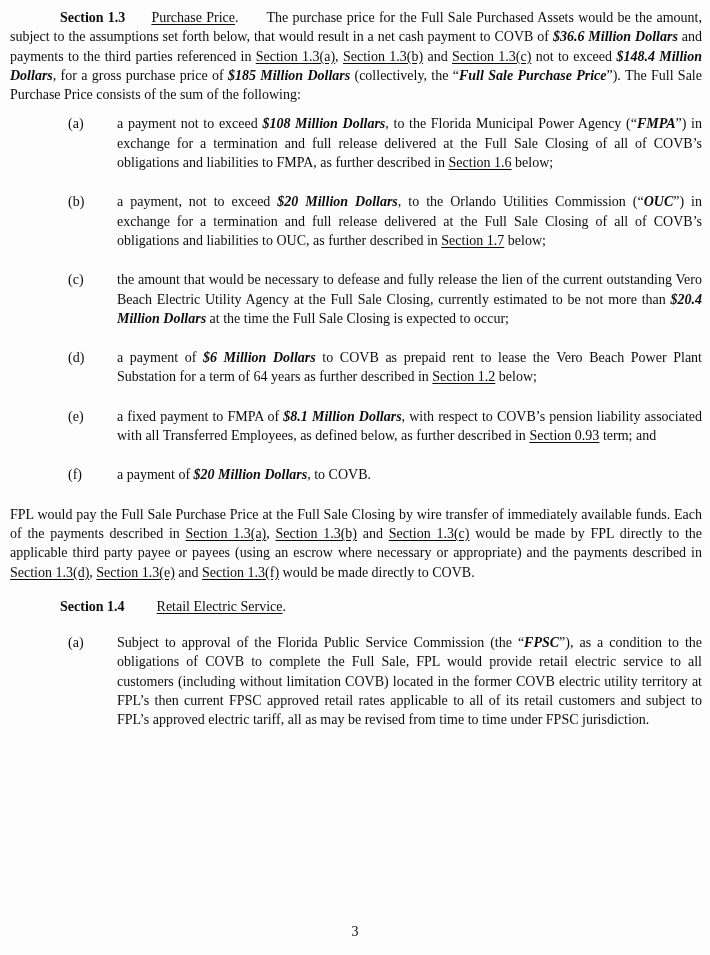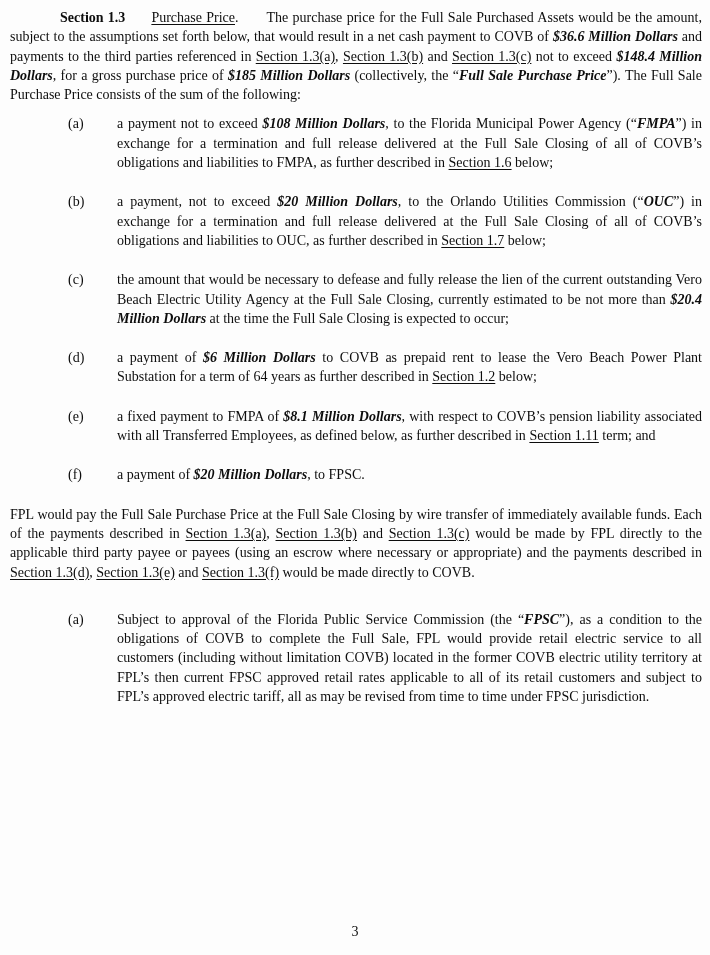--- a/index.html
+++ b/index.html
@@ -22,21 +22,21 @@
     position: absolute;
     top: 8px;
     left: 10px;
     right: 8px;
     text-align: justify;
   }
   .para { margin: 0; }
   .indent { text-indent: 50px; }
   .mb-section   { margin-bottom: 10px; }
   .mb-item      { margin-bottom: 20px; }
-  .mb-closing   { margin-bottom: 28px; }
+  .mb-closing   { margin-bottom: 15px; }
   .mb-heading   { margin-bottom: 17px; }
   .list-item {
     position: relative;
     margin-left: 107px;
     margin-right: 0;
   }
   .li-label {
     position: absolute;
     left: -49px;
     top: 0;
@@ -72,26 +72,27 @@
       <div class="list-item mb-item">
         <span class="li-label">(c)</span>
         <div class="li-text"><span class="run">the amount that would be necessary to defease and fully release the lien of the current outstanding Vero Beach Electric Utility Agency at the Full Sale Closing, currently estimated to be not more than </span><span class="run-bi">$20.4 Million Dollars</span><span class="run"> at the time the Full Sale Closing is expected to occur;</span></div>
       </div>
       <div class="list-item mb-item">
         <span class="li-label">(d)</span>
         <div class="li-text"><span class="run">a payment of </span><span class="run-bi">$6 Million Dollars</span><span class="run"> to COVB as prepaid rent to lease the Vero Beach Power Plant Substation for a term of 64 years as further described in </span><span class="run-u">Section 1.2</span><span class="run"> below;</span></div>
       </div>
       <div class="list-item mb-item">
         <span class="li-label">(e)</span>
-        <div class="li-text"><span class="run">a fixed payment to FMPA of </span><span class="run-bi">$8.1 Million Dollars</span><span class="run">, with respect to COVB’s pension liability associated with all Transferred Employees, as defined below, as further described in </span><span class="run-u">Section 1.11</span><span class="run"> term; and</span></div>
+        <div class="li-text"><span class="run">a fixed payment to FMPA of </span><span class="run-bi">$8.1 Million Dollars</span><span class="run">, with respect to COVB’s pension liability associated with all Transferred Employees, as defined below, as further described in </span><span class="run-u">Section 0.93</span><span class="run"> term; and</span></div>
       </div>
       <div class="list-item mb-item">
         <span class="li-label">(f)</span>
-        <div class="li-text"><span class="run">a payment of </span><span class="run-bi">$20 Million Dollars</span><span class="run">, to FPSC.</span></div>
+        <div class="li-text"><span class="run">a payment of </span><span class="run-bi">$20 Million Dollars</span><span class="run">, to COVB.</span></div>
       </div>
       <div class="para mb-closing"><span class="run">FPL would pay the Full Sale Purchase Price at the Full Sale Closing by wire transfer of immediately available funds.  Each of the payments described in </span><span class="run-u">Section 1.3(a)</span><span class="run">, </span><span class="run-u">Section 1.3(b)</span><span class="run"> and </span><span class="run-u">Section 1.3(c)</span><span class="run"> would be made by FPL directly to the applicable third party payee or payees (using an escrow where necessary or appropriate) and the payments described in </span><span class="run-u">Section 1.3(d)</span><span class="run">, </span><span class="run-u">Section 1.3(e)</span><span class="run"> and </span><span class="run-u">Section 1.3(f)</span><span class="run"> would be made directly to COVB.</span></div>
+      <div class="para indent mb-heading"><span class="run-b">Section 1.4</span><span class="tab" style="width: 32px;"></span><span class="run-u">Retail Electric Service</span><span class="run">.</span></div>
       <div class="list-item mb-item">
         <span class="li-label">(a)</span>
         <div class="li-text"><span class="run">Subject to approval of the Florida Public Service Commission (the “</span><span class="run-bi">FPSC</span><span class="run">”), as a condition to the obligations of COVB to complete the Full Sale, FPL would provide retail electric service to all customers (including without limitation COVB) located in the former COVB electric utility territory at FPL’s then current FPSC approved retail rates applicable to all of its retail customers and subject to FPL’s approved electric tariff, all as may be revised from time to time under FPSC jurisdiction.</span></div>
       </div>
     </div>
   <div class="page-number">3</div>
 </div>
 
 </body></html>

